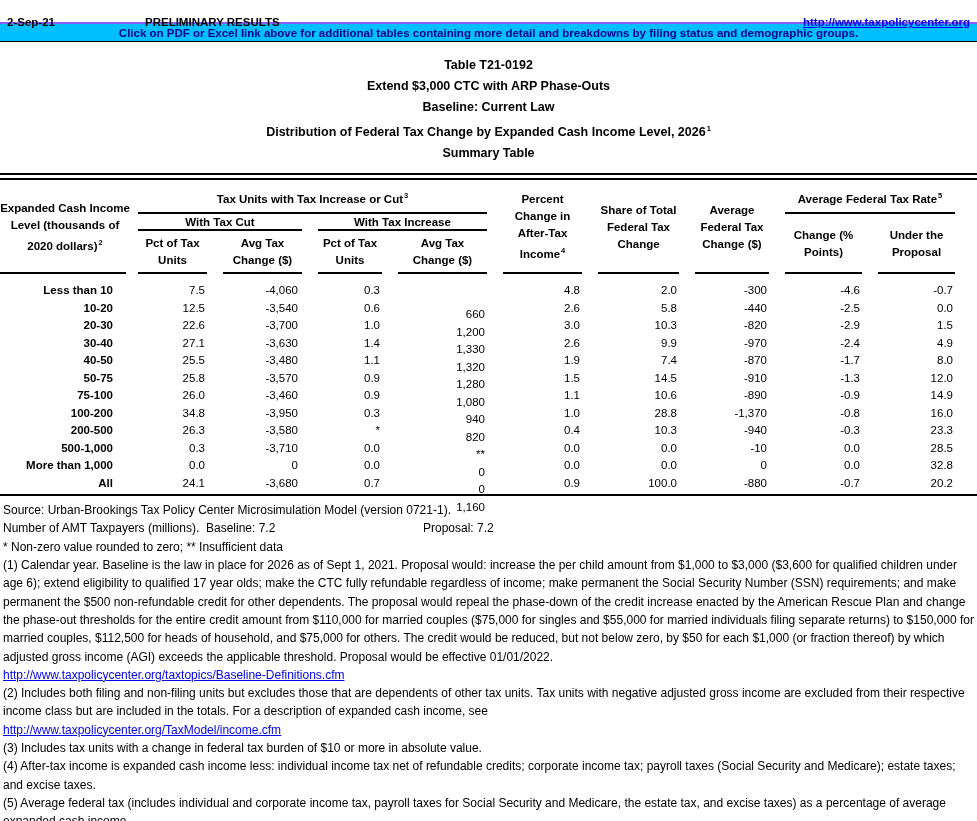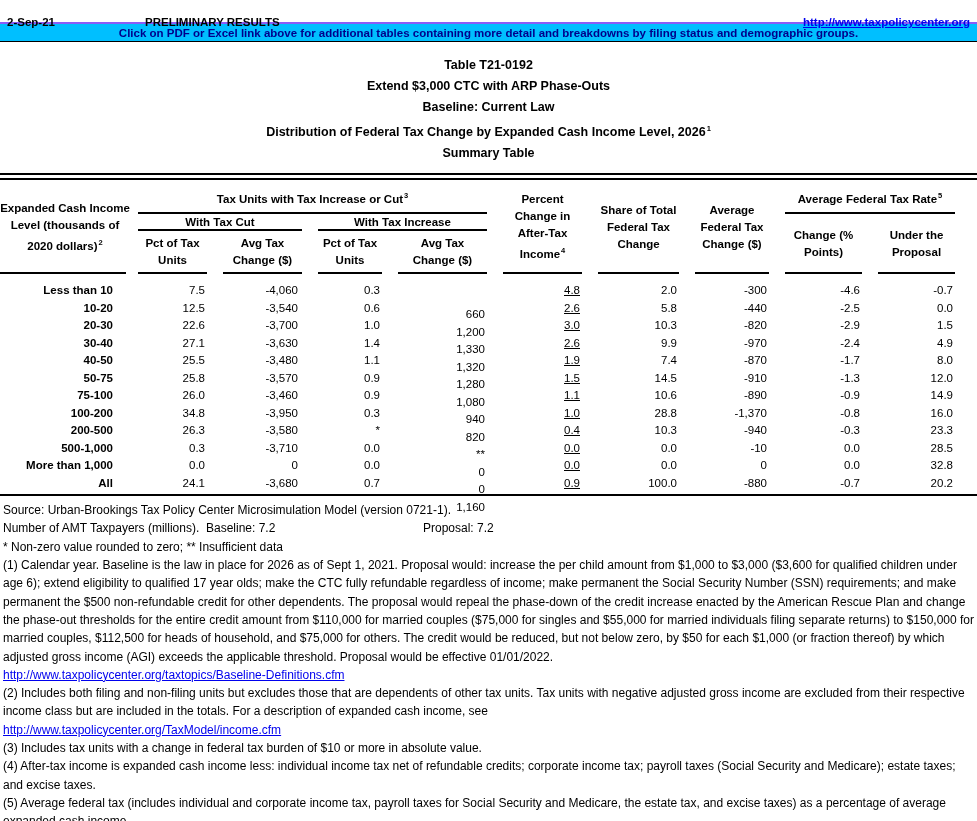--- a/index.html
+++ b/index.html
@@ -52,21 +52,21 @@
   .leaf { justify-content:flex-end; padding-bottom:5px; }
   
   .tbody { padding-top:8px; }
   .tr { height:17.5px; line-height:17.5px; }
   .td { text-align:right; }
   .td.c0 { padding-right:17px; font-weight:bold; }
   .td.c1 { padding-right:10px; }
   .td.c2 { padding-right:12px; }
   .td.c3 { padding-right:10px; }
   .td.c4 { padding-right:10px;margin-top:24px; }
-  .td.c5 { padding-right:10px;text-decoration:underline; }
+  .td.c5 { padding-right:10px; }
   .td.c6 { padding-right:10px; }
   .td.c7 { padding-right:10px; }
   .td.c8 { padding-right:10px; }
   .td.c9 { padding-right:10px; }
   
   .foot { margin-top:5px; padding-left:3px; font-size:12px; line-height:18.3px; }
   .foot p { margin:0; white-space:pre-wrap; }
   .amt-left { display:inline-block; width:420px; }
 </style>
 </head>

